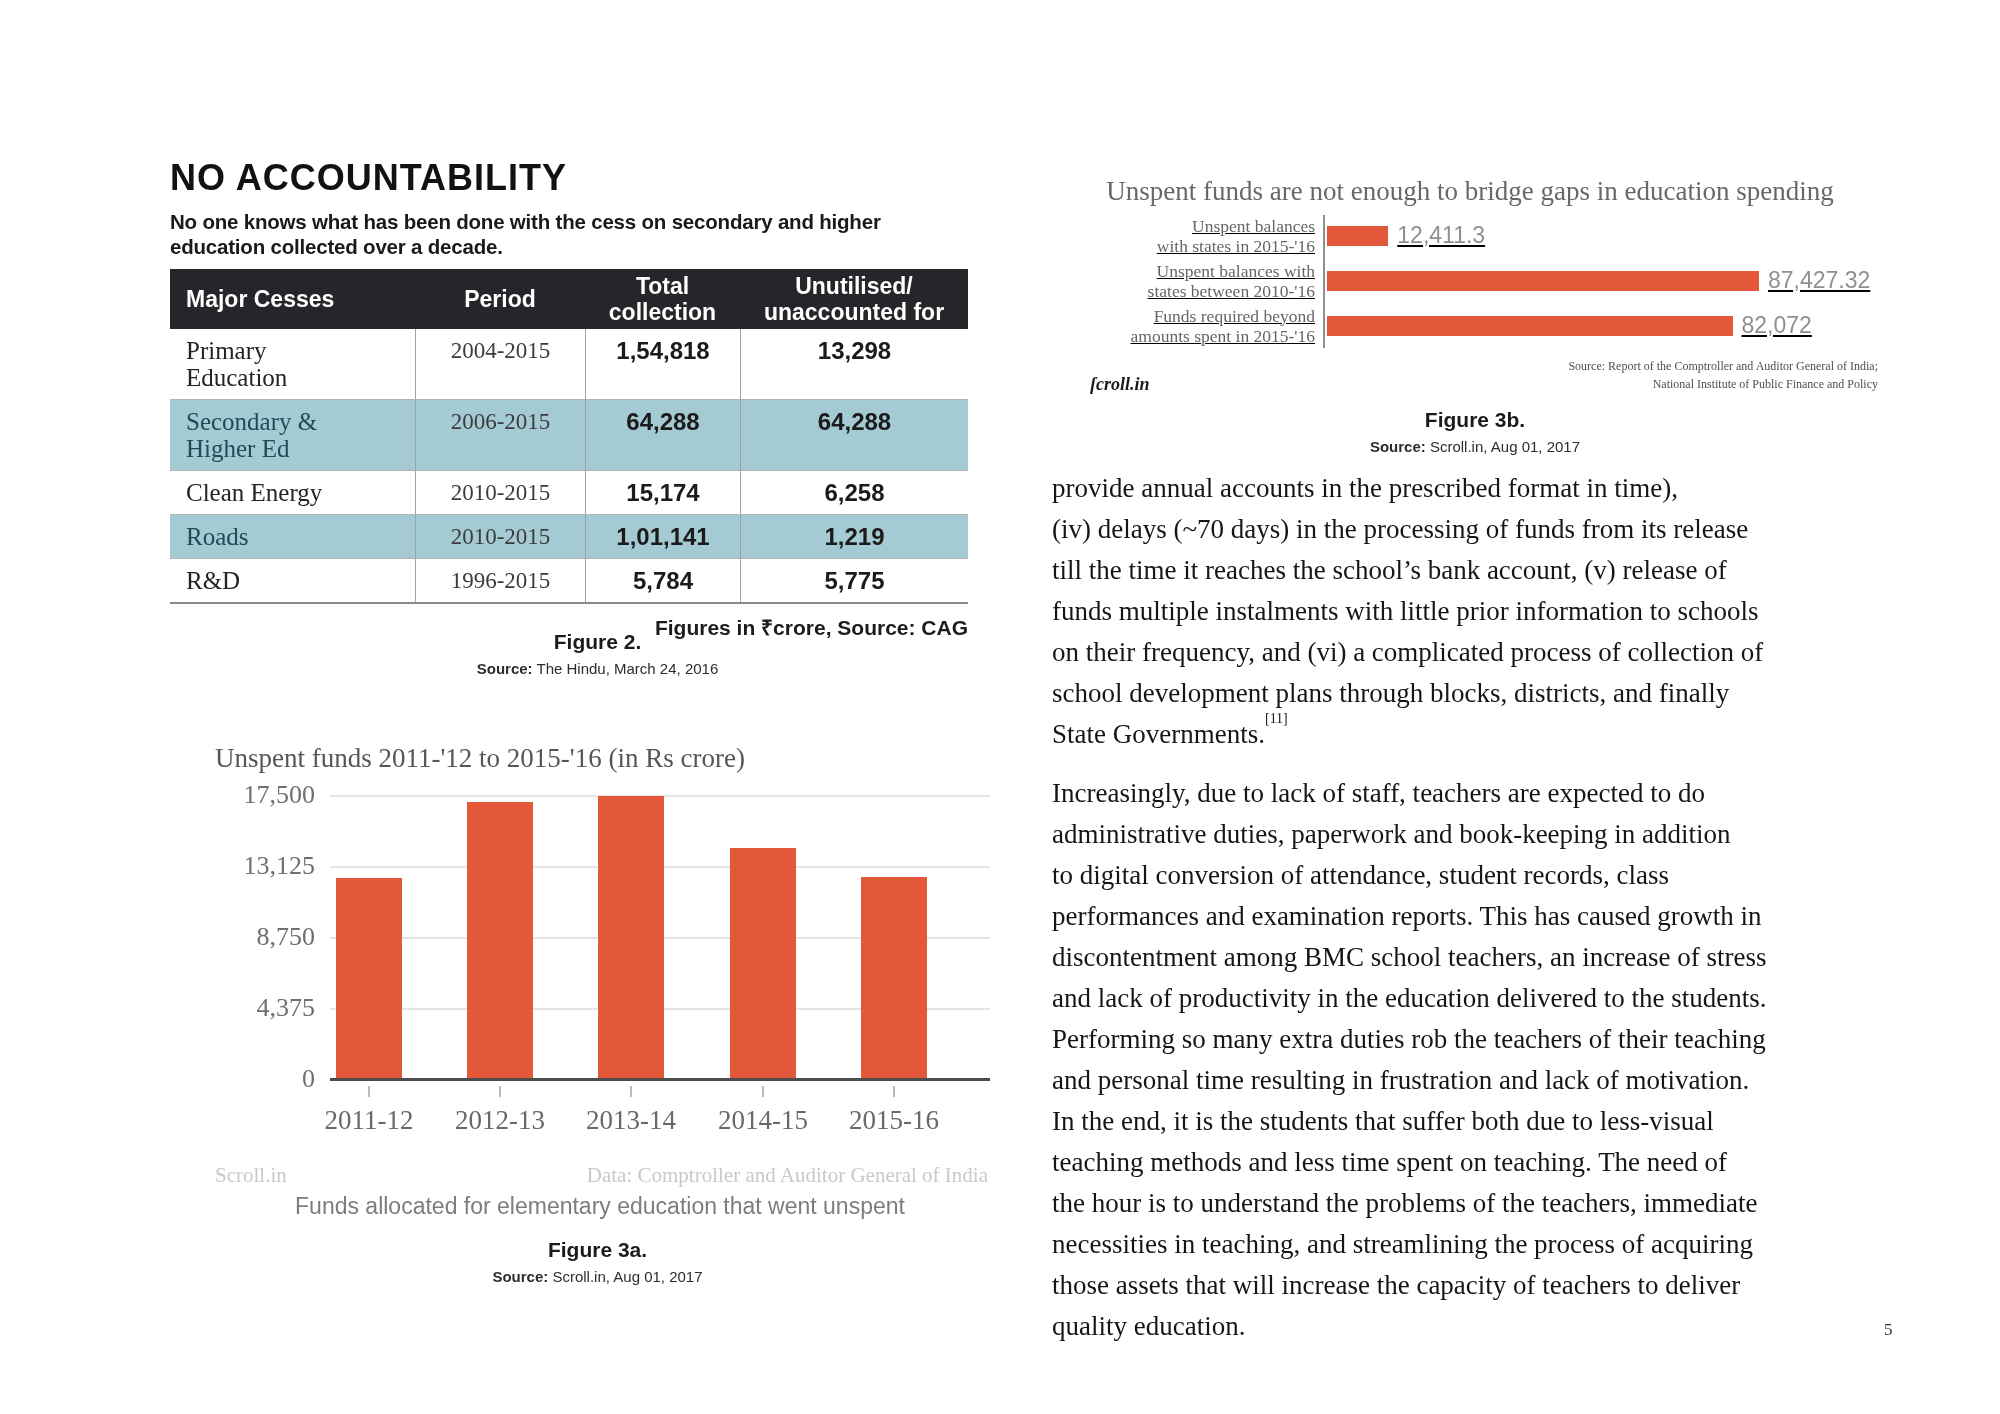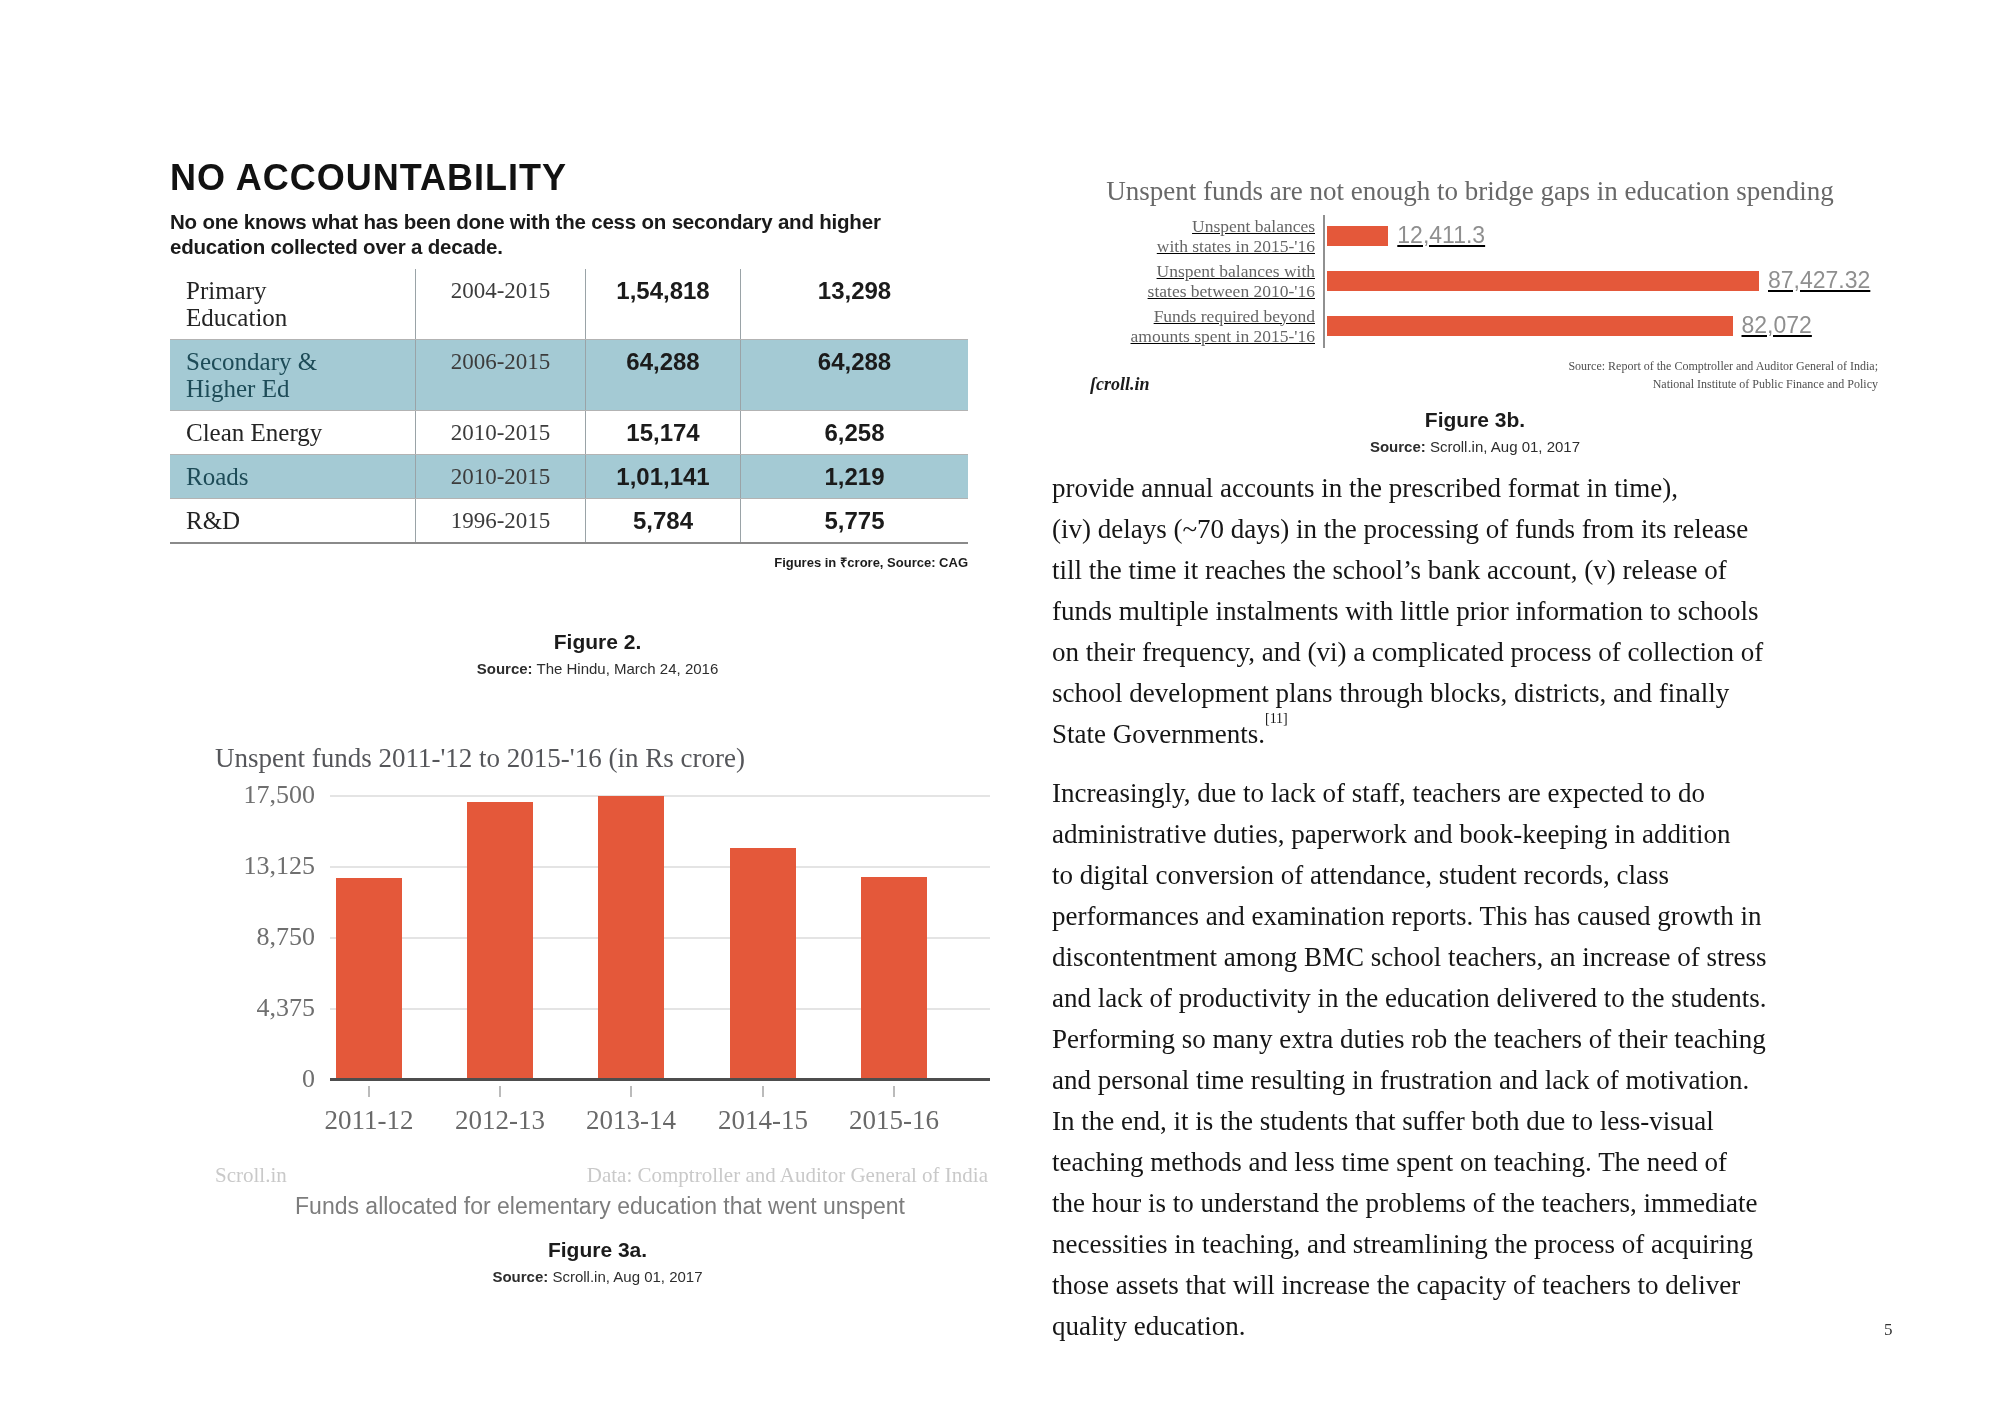--- a/index.html
+++ b/index.html
@@ -28,21 +28,21 @@
   .td { display:flex; align-items:flex-start; justify-content:center; padding:8px 6px;
         font-family:"Liberation Serif", serif; font-size:25px; line-height:27px; color:#242424; }
   .td:nth-child(n+2){ border-left:1px solid #9aa3a7; }
   .td-name { width:245px; justify-content:flex-start; padding-left:16px; white-space:pre-line; }
   .trow.hl .td-name { color:#1d4b57; }
   .td-period { width:170px; font-size:23px; color:#3c3c3c; }
   .td-total { width:155px; font-family:"Liberation Sans", sans-serif; font-weight:700;
               font-size:24px; color:#1b1b1b; }
   .td-unut { width:228px; font-family:"Liberation Sans", sans-serif; font-weight:700;
              font-size:24px; color:#1b1b1b; }
-  .tfoot { margin-top:9px; text-align:right; font-weight:700; font-size:13px; color:#1c1c1c; }
+  .tfoot { margin-top:9px; text-align:right; font-weight:700; font-size:21px; color:#1c1c1c; }
 
   
   .caption { position:absolute; text-align:center; }
   .cap-title { font-weight:700; font-size:21px; color:#1b1b1b; }
   .cap-src { margin-top:6px; font-size:15px; color:#2d2d2d; }
   .cap-src b { font-weight:700; }
   .cap-fig2 { left:170px; top:630px; width:855px; }
   .cap-fig3a { left:170px; top:1238px; width:855px; }
   .cap-fig3b { left:1045px; top:408px; width:860px; }
 
@@ -117,20 +117,29 @@
 </head>
 <body>
 
 <div id="page">
 
   <section id="infographic">
     <h1 class="ig-title">NO ACCOUNTABILITY</h1>
     <p class="ig-sub">No one knows what has been done with the cess on secondary and higher
 education collected over a decade.</p>
     <div class="cess-table">
+      <div class="thead">
+
+      <div class="th">Major Cesses</div>
+          <div class="th">Period</div>
+          <div class="th">Total
+collection</div>
+          <div class="th">Unutilised/
+unaccounted for</div>
+        </div>
       <div class="tbody">
 
       <div class="trow">
           <div class="td td-name">Primary
 Education</div>
           <div class="td td-period">2004-2015</div>
           <div class="td td-total">1,54,818</div>
           <div class="td td-unut">13,298</div>
         </div>
           <div class="trow hl">

